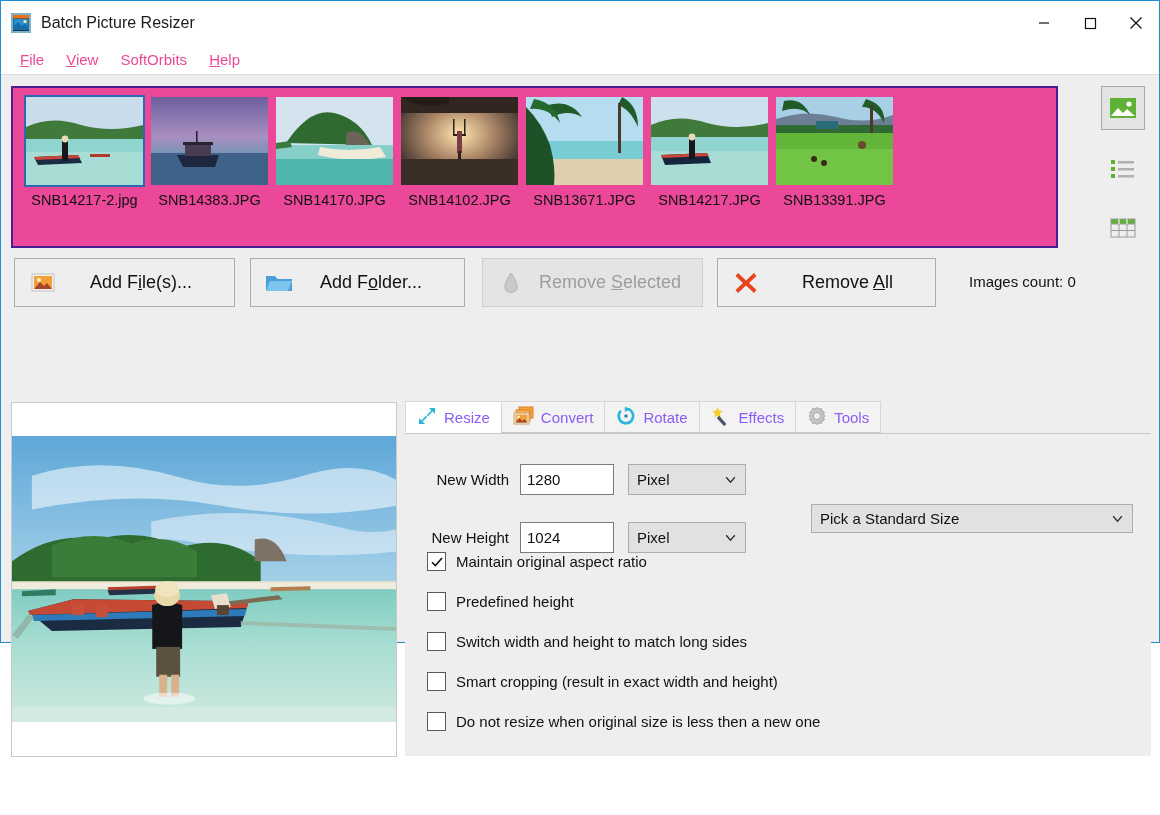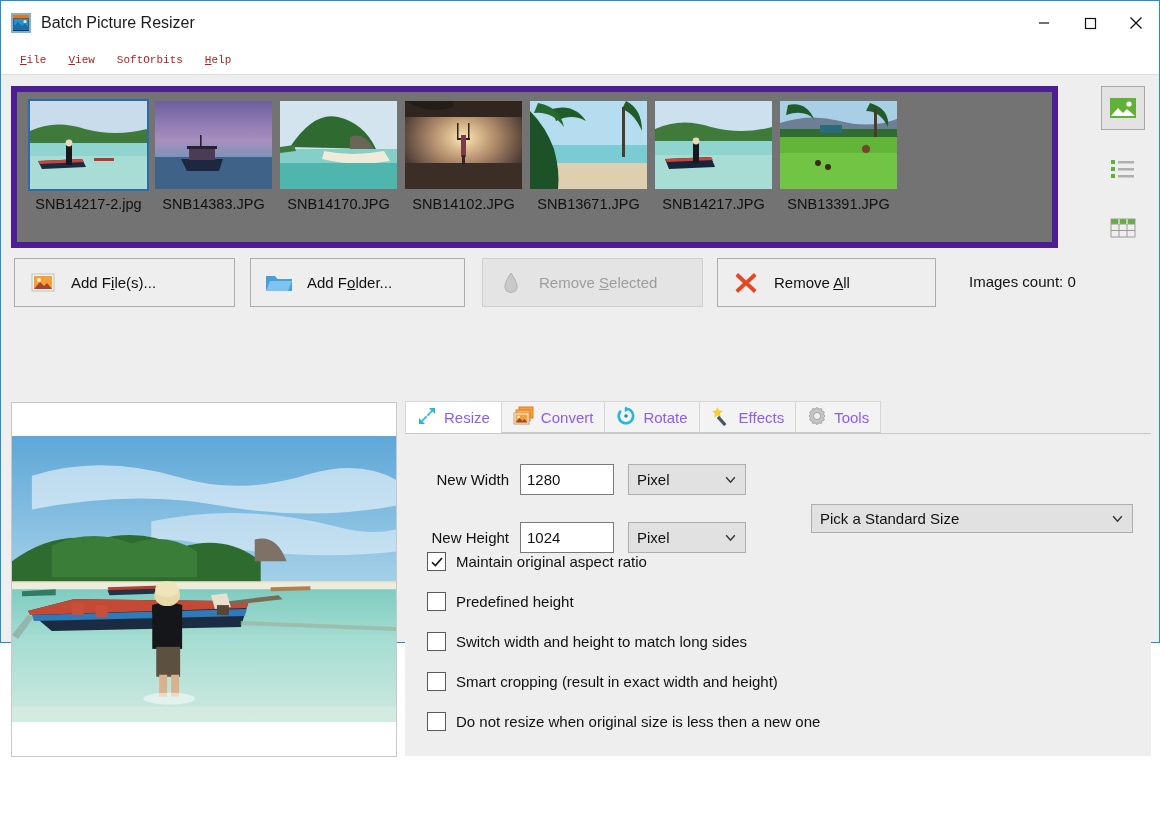--- a/index.html
+++ b/index.html
@@ -31,31 +31,31 @@
     width:46px; height:44px; display:flex; align-items:center; justify-content:center;
   }
 
   
   .menubar {
     height:30px; flex:0 0 30px; background:#ffffff;
     display:flex; align-items:center; padding-left:10px; gap:4px;
     border-bottom:1px solid #dcdcdc;
   }
   .menu-item {
-    padding:3px 9px; font-size:11px; color:#b91c1c; white-space:nowrap; cursor:default;font-family:Liberation Mono, monospace;
+    padding:3px 9px; font-size:15px; color:#ec4899; white-space:nowrap; cursor:default;
   }
   .menu-item u { text-decoration:underline; }
 
   
   .workspace { flex:1 1 auto; background:#eeeeee; position:relative; }
 
   
   .thumbs-wrap {
     position:absolute; left:10px; top:11px; width:1047px; height:162px;
-    background:#737373; border:6px solid #4c1d95; overflow:hidden;
+    background:#ec4899; border:2px solid #4c1d95; overflow:hidden;
   }
   .thumbs-row { display:flex; padding:9px 0 0 9px; gap:0px; }
   .thumb-cell { width:125px; display:flex; flex-direction:column; align-items:center; }
   .thumb-img {
     width:117px; height:88px; border:0; position:relative; overflow:hidden;
     background:#7fb5d8;
   }
   .thumb-cell.sel .thumb-img { outline:2px solid #2a6bb0; outline-offset:0px; }
   .thumb-label { margin-top:7px; font-size:14.5px; color:#111; white-space:nowrap; }
 
@@ -69,21 +69,21 @@
   .side-btn.active { background:#e3e3e3; border:1px solid #a9a9a9; }
 
   
   .toolbar { position:absolute; left:0px; top:183px; width:1160px; height:60px; }
   .tbtn {
     position:absolute; top:0; height:49px; background:#eeeeee; border:1px solid #adadad;
     display:flex; align-items:center; cursor:default;
   }
   .tbtn.disabled { background:#e4e4e4; border-color:#cfcfcf; color:#9d9d9d; }
   .tbtn .tb-ico { width:56px; display:flex; align-items:center; justify-content:center; flex:0 0 56px; }
-  .tbtn .tb-lbl { flex:1; text-align:left; padding-right:42px; font-size:15px; white-space:nowrap; }
+  .tbtn .tb-lbl { flex:1; text-align:right; padding-right:42px; font-size:18px; white-space:nowrap; }
   .tbtn.disabled .tb-lbl { color:#9d9d9d; }
   .images-count { position:absolute; left:968px; top:15px; font-size:15px; color:#111; white-space:nowrap; }
 
   
   .preview {
     position:absolute; left:10px; top:327px; width:386px; height:355px;
     background:#ffffff; border:1px solid #c8c8c8; overflow:hidden;
     display:flex; align-items:center; justify-content:center;
   }
   .preview-photo { width:386px; height:288px; position:relative; overflow:hidden; }

